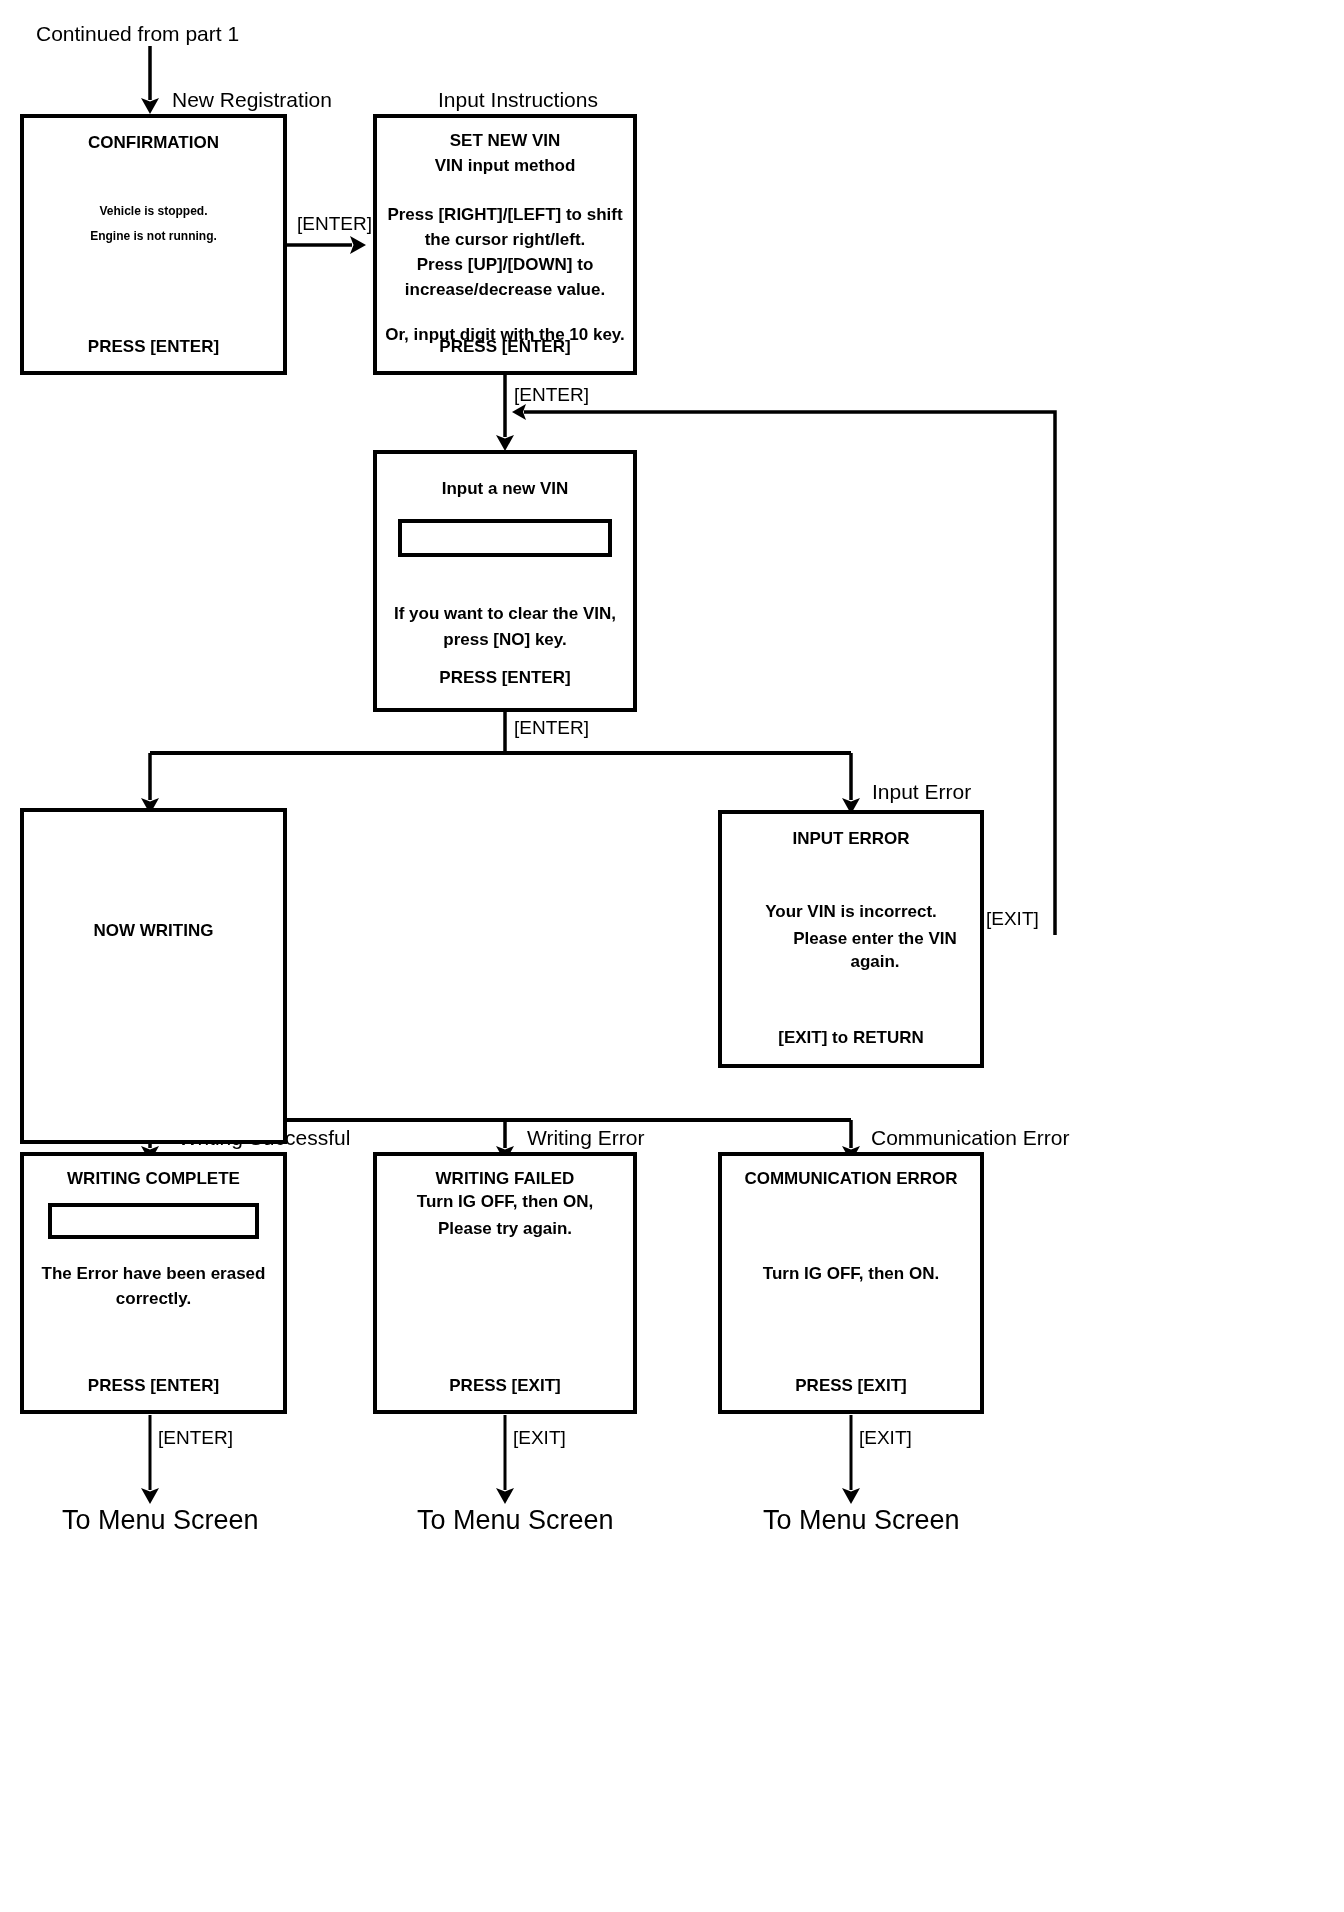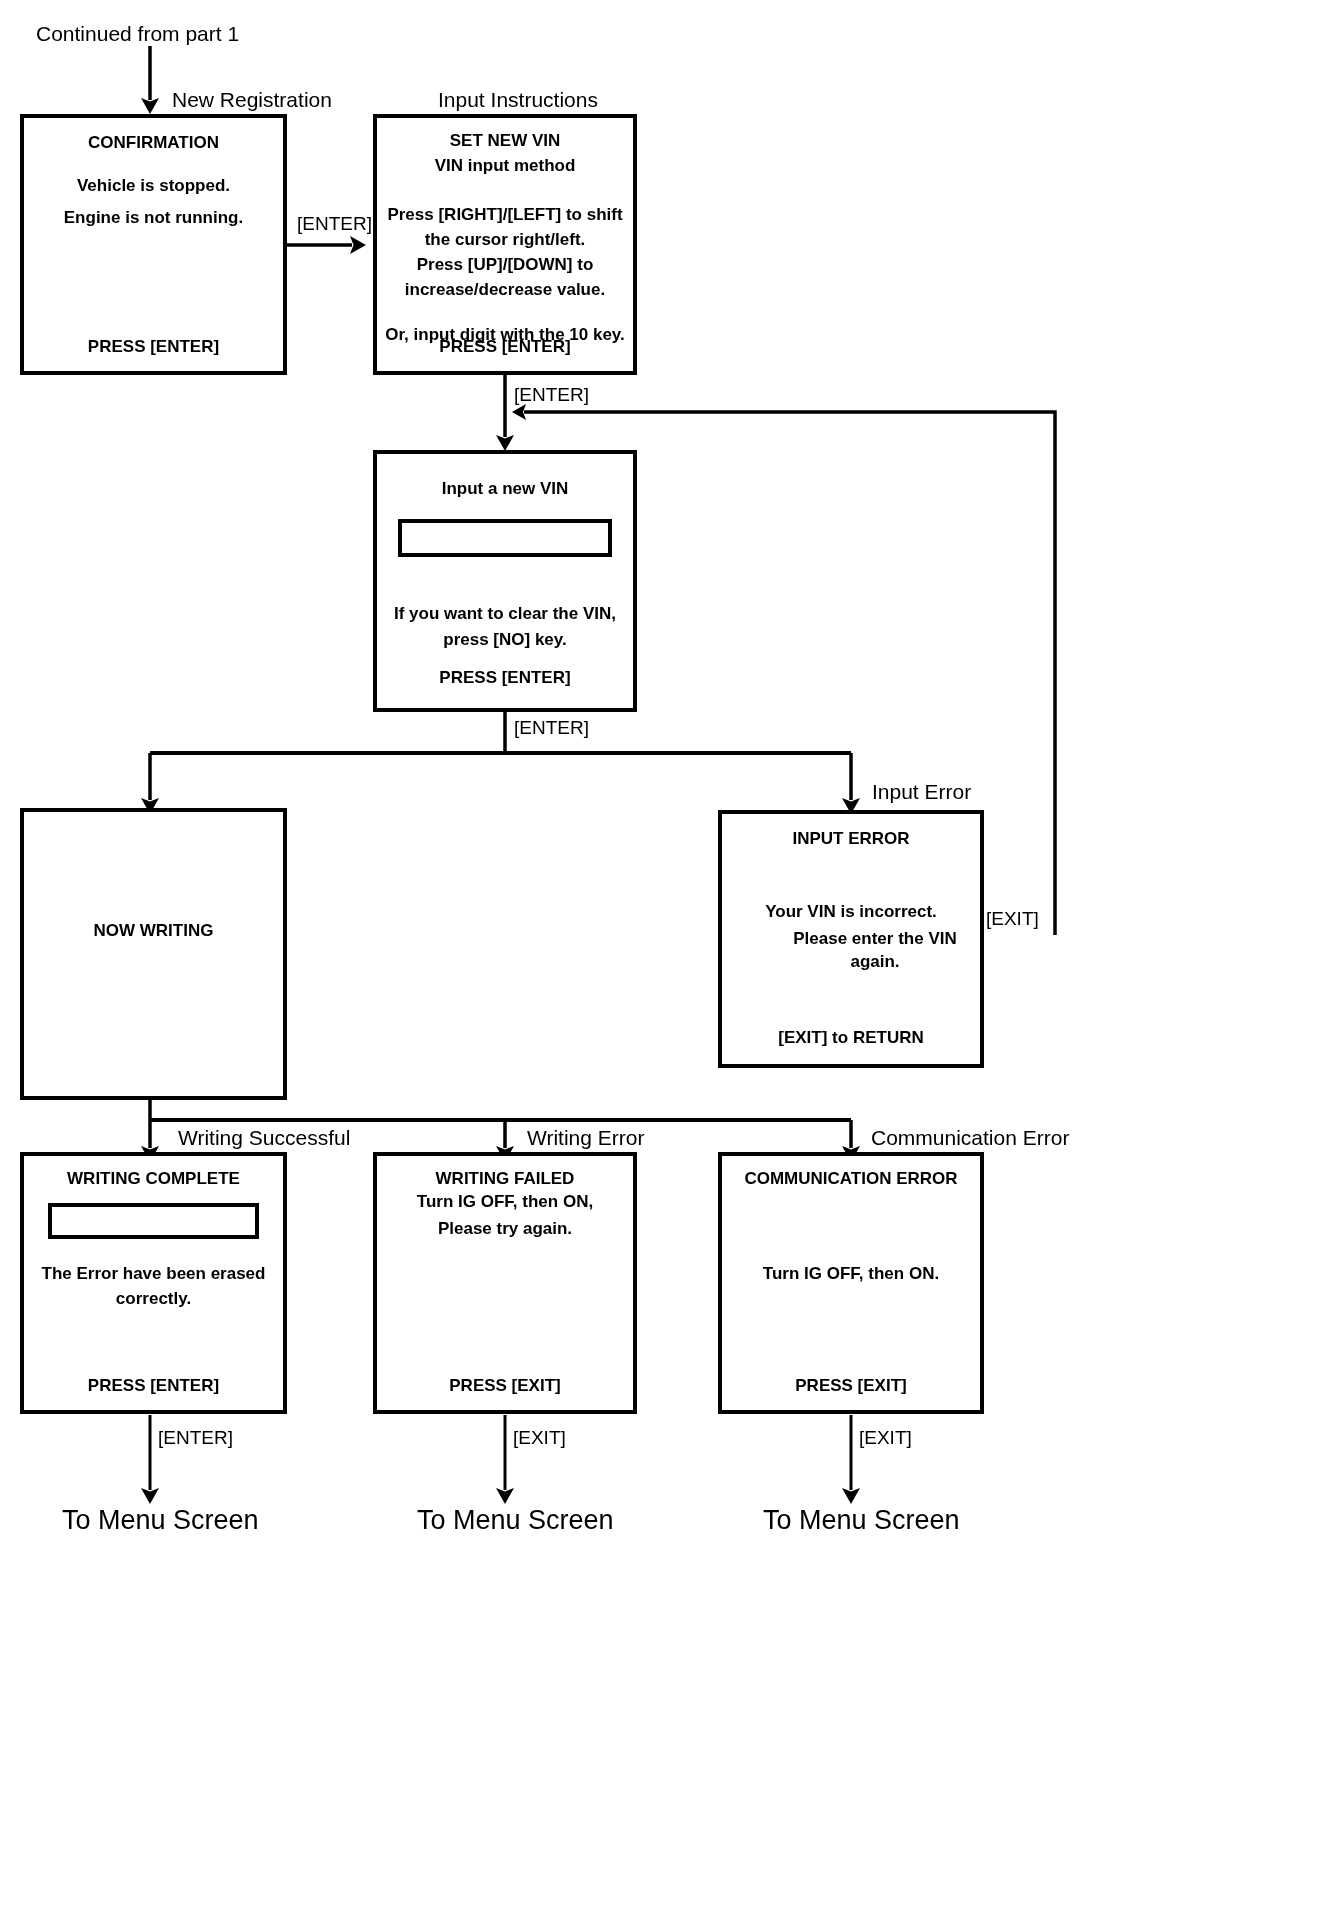--- a/index.html
+++ b/index.html
@@ -131,21 +131,21 @@
   <div class="flow-label" style="left:297px; top:213px;">[ENTER]</div>
   <div class="flow-label" style="left:514px; top:384px;">[ENTER]</div>
   <div class="flow-label" style="left:514px; top:717px;">[ENTER]</div>
   <div class="flow-label" style="left:986px; top:908px;">[EXIT]</div>
   <div class="flow-label" style="left:158px; top:1427px;">[ENTER]</div>
   <div class="flow-label" style="left:513px; top:1427px;">[EXIT]</div>
   <div class="flow-label" style="left:859px; top:1427px;">[EXIT]</div>
 
   <div class="screen-box" style="left:20px; top:114px; width:267px; height:261px;">
     <div class="screen-title" style="margin-top:14px; font-size:17px;">CONFIRMATION</div>
-    <div class="screen-body" style="margin-top:20px; font-size:17px;">
+    <div class="screen-body" style="margin-top:48px; font-size:12px;">
       <div>Vehicle is stopped.</div>
       <div style="margin-top:9px;">Engine is not running.</div>
     </div>
     <div class="screen-footer" style="position:absolute; left:0; right:0; bottom:12px; font-size:17px;">PRESS [ENTER]</div>
   </div>
 
   <div class="screen-box" style="left:373px; top:114px; width:264px; height:261px;">
     <div class="screen-title" style="margin-top:12px; font-size:17px;">SET NEW VIN</div>
     <div class="screen-title" style="margin-top:2px; font-size:17px;">VIN input method</div>
     <div class="screen-body" style="margin-top:26px; font-size:17px;">
@@ -161,21 +161,21 @@
   <div class="screen-box" style="left:373px; top:450px; width:264px; height:262px;">
     <div class="screen-title" style="margin-top:24px; font-size:17px;">Input a new VIN</div>
     <div class="vin-field" style="margin:18px 21px 0 21px;"></div>
     <div class="screen-body" style="margin-top:46px; font-size:17px;">
       <div>If you want to clear the VIN,</div>
       <div style="margin-top:3px;">press [NO] key.</div>
     </div>
     <div class="screen-footer" style="position:absolute; left:0; right:0; bottom:18px; font-size:17px;">PRESS [ENTER]</div>
   </div>
 
-  <div class="screen-box" style="left:20px; top:808px; width:267px; height:292px;">
+  <div class="screen-box" style="left:20px; top:808px; width:267px; height:336px;">
     <div class="screen-title" style="position:absolute; left:0; right:0; top:108px; font-size:17px;">NOW WRITING</div>
   </div>
 
   <div class="screen-box" style="left:718px; top:810px; width:266px; height:258px;">
     <div class="screen-title" style="margin-top:14px; font-size:17px;">INPUT ERROR</div>
     <div class="screen-body" style="margin-top:50px; font-size:17px;">
       <div>Your VIN is incorrect.</div>
       <div style="margin-top:4px;margin-left:48px;">Please enter the VIN again.</div>
     </div>
     <div class="screen-footer" style="position:absolute; left:0; right:0; bottom:14px; font-size:17px;">[EXIT] to RETURN</div>

